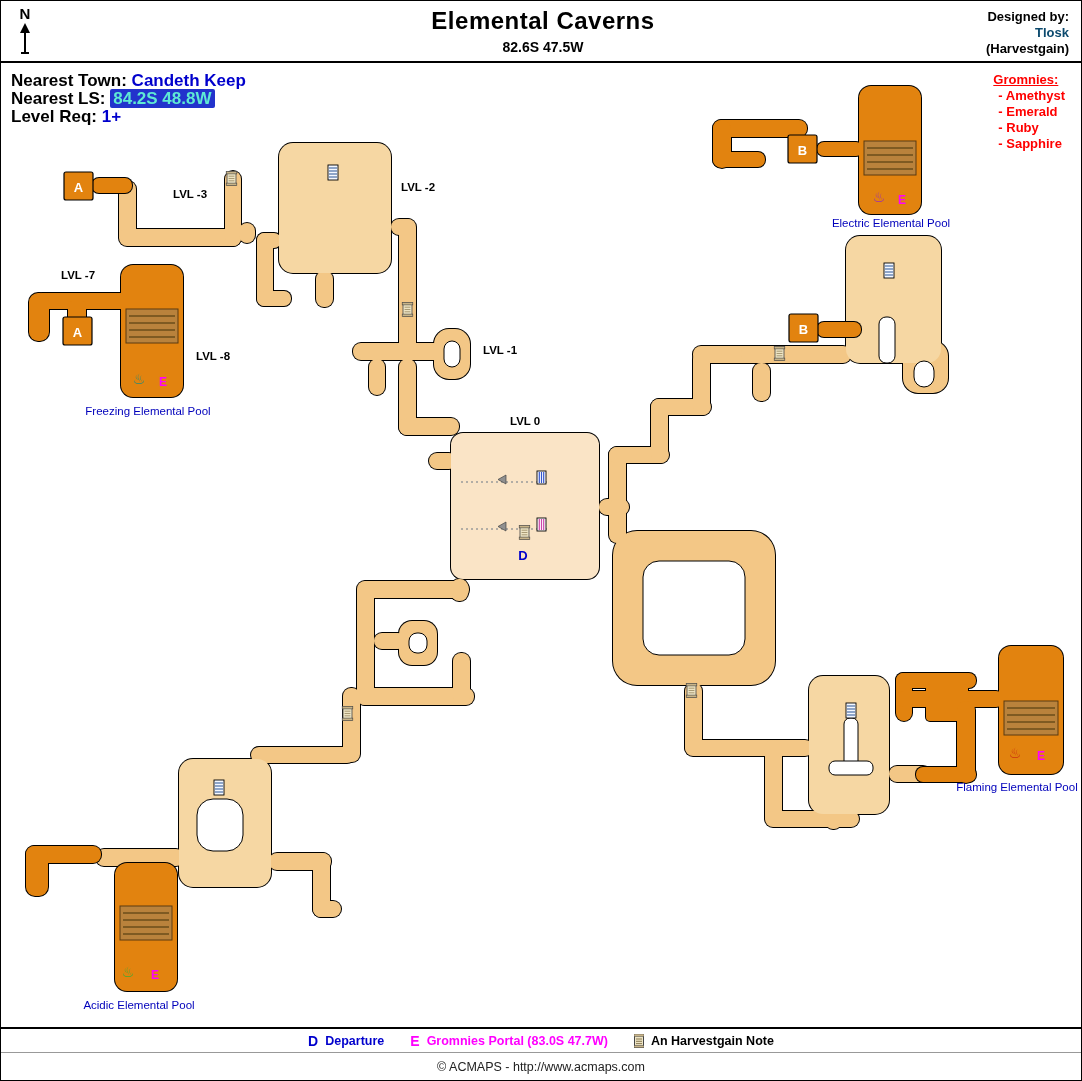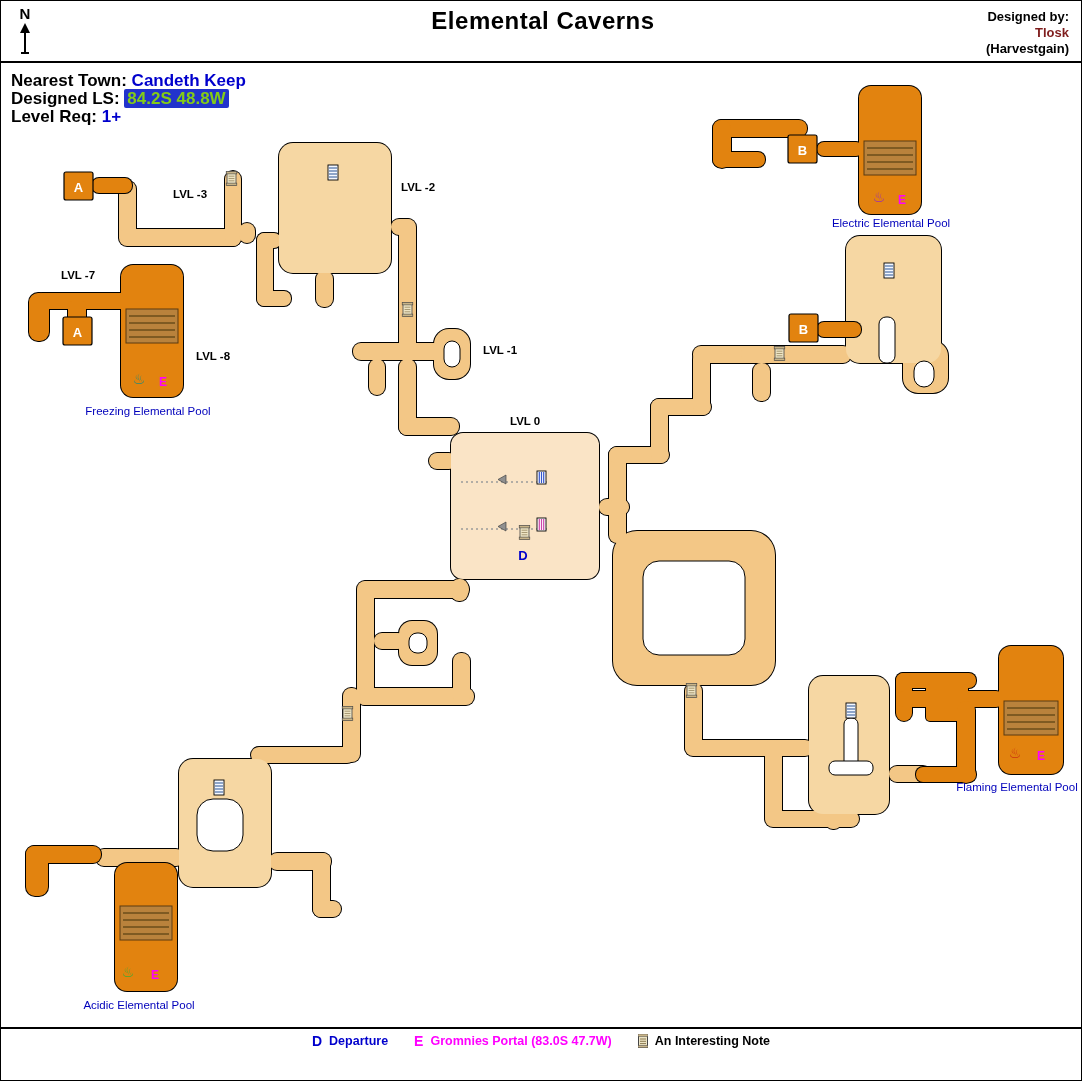--- a/index.html
+++ b/index.html
@@ -5,24 +5,24 @@
   html,body{margin:0;padding:0;background:#888;}
   .page{position:relative;width:1082px;height:1081px;background:#fff;border:1px solid #000;
         box-sizing:border-box;font-family:"Liberation Sans",sans-serif;overflow:hidden;margin:0 auto;}
   .header{position:absolute;top:0;left:0;right:0;height:60px;border-bottom:2px solid #000;background:#fff;z-index:3;}
   .titleblock{position:absolute;top:6px;left:4px;right:0;text-align:center;}
   .title{font-size:24px;font-weight:bold;letter-spacing:.5px;}
   .subtitle{font-size:14px;font-weight:bold;margin-top:4px;}
   .compass{position:absolute;top:5px;left:12px;width:24px;text-align:center;}
   .compass-n{font-weight:bold;font-size:15px;line-height:15px;}
   .designer{position:absolute;top:8px;right:12px;text-align:right;font-size:13px;font-weight:bold;line-height:16px;}
-  .designer-name{color:#7f1d1d;text-align:right;}
+  .designer-name{color:#0c4a6e;text-align:right;}
   .info{position:absolute;top:71px;left:10px;font-size:17px;font-weight:bold;line-height:18px;z-index:3;}
   .info .val{color:#0000CC;}
-  .info .chip{background:#2233CC;color:#84cc16;padding:0 3px;border-radius:2px;}
+  .info .chip{background:#2233CC;color:#5eead4;padding:0 3px;border-radius:2px;}
   .gromnies{position:absolute;top:71px;right:16px;font-size:13px;font-weight:bold;color:#FF0000;line-height:16px;z-index:3;}
   .gromnies-title{text-decoration:underline;}
   .gromnies-items{padding-left:5px;}
   #map{position:absolute;top:0;left:0;pointer-events:none;z-index:1;}
   .legend{position:absolute;left:0;right:0;bottom:27px;height:24px;border-top:2px solid #000;display:flex;
           justify-content:center;align-items:center;gap:26px;font-size:12.5px;font-weight:bold;background:#fff;z-index:3;}
   .legend .blue{color:#0000CC;}
   .legend .magenta{color:#FF00FF;}
   .legend-item{display:flex;align-items:center;gap:7px;}
   .legend-key{font-size:14px;}
@@ -38,43 +38,53 @@
     <div class="compass">
       <div class="compass-n">N</div>
       <svg width="22" height="36" viewBox="0 0 20 36">
         <polygon points="5,12 10,2 15,12" fill="#000"></polygon>
         <rect x="9" y="9" width="2" height="23" fill="#000"></rect>
         <rect x="6" y="31" width="8" height="2" fill="#000"></rect>
       </svg>
     </div>
     <div class="titleblock">
       <div class="title">Elemental Caverns</div>
+      <div class="subtitle">82.6S 47.5W</div>
     </div>
     <div class="designer">
       <div>Designed by:</div>
       <div class="designer-name">Tlosk</div>
       <div>(Harvestgain)</div>
     </div>
   </div>
 
   <div class="info">
     <div>
       <span>Nearest Town:</span>
       <span class="val">Candeth Keep</span>
     </div>
     <div>
-      <span>Designed LS:</span>
+      <span>Nearest LS:</span>
       <span class="chip">84.2S 48.8W</span>
     </div>
     <div>
       <span>Level Req:</span>
       <span class="val">1+</span>
     </div>
   </div>
 
+  <div class="gromnies">
+    <div class="gromnies-title">Gromnies:</div>
+    <div class="gromnies-items">
+        <div>- Amethyst</div>
+        <div>- Emerald</div>
+        <div>- Ruby</div>
+        <div>- Sapphire</div>
+      </div>
+  </div>
 
   <svg id="map" width="1082" height="1081" viewBox="0 0 1082 1081">
       <rect x="117" y="179" width="19" height="64" rx="9" fill="#000"></rect>
       <rect x="117" y="227" width="124" height="19" rx="9" fill="#000"></rect>
       <rect x="223" y="169" width="18" height="77" rx="9" fill="#000"></rect>
       <rect x="237" y="221" width="18" height="22" rx="9" fill="#000"></rect>
       <rect x="255" y="231" width="26" height="17" rx="8" fill="#000"></rect>
       <rect x="255" y="231" width="18" height="75" rx="9" fill="#000"></rect>
       <rect x="255" y="289" width="36" height="17" rx="8" fill="#000"></rect>
       <rect x="314" y="269" width="19" height="38" rx="9" fill="#000"></rect>
@@ -388,18 +398,19 @@
     </span>
     <span class="legend-item">
       <svg width="10" height="14" viewBox="0 0 10 14">
         <rect x="0.5" y="0.5" width="9" height="13" fill="#EDE4C4" stroke="#444"></rect>
         <rect x="0" y="0" width="10" height="2.4" fill="#C8B488" stroke="#444" stroke-width="0.5"></rect>
         <rect x="0" y="11.4" width="10" height="2.4" fill="#C8B488" stroke="#444" stroke-width="0.5"></rect>
         <line x1="2" y1="5" x2="8" y2="5" stroke="#8A7A52"></line>
         <line x1="2" y1="7.3" x2="8" y2="7.3" stroke="#8A7A52"></line>
         <line x1="2" y1="9.6" x2="8" y2="9.6" stroke="#8A7A52"></line>
       </svg>
-      <span>An Interesting Note</span>
+      <span>An Harvestgain Note</span>
     </span>
   </div>
 
+  <div class="footer">© ACMAPS - http://www.acmaps.com</div>
 
 </div>
 
 </body></html>

